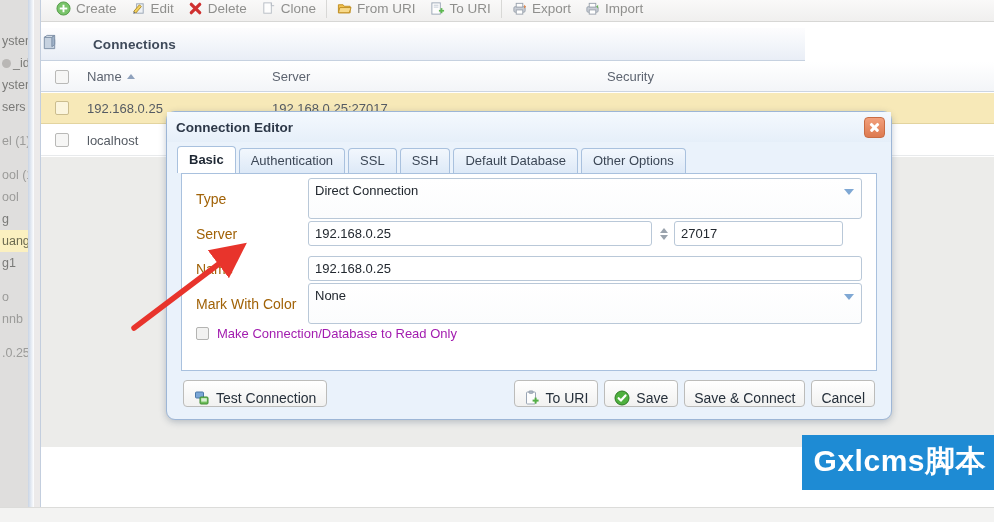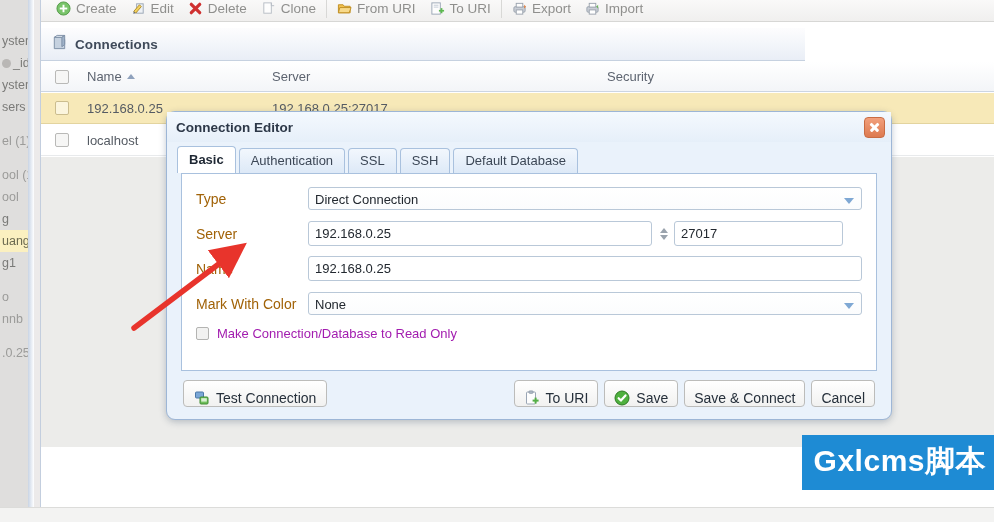--- a/index.html
+++ b/index.html
@@ -102,22 +102,22 @@
 
   
   .conn-header {
     position: absolute;
     left: 0; top: 28px;
     width: 764px; height: 33px;
     background: linear-gradient(to bottom, #fdfdfe, #e9eef6);
     border-bottom: 1px solid #c6d1e0;
     display: flex;
     align-items: center;
-    padding-left: 10px;
-    box-sizing: border-box;
+    box-sizing: border-box;
+    gap: 28px;
   }
   .conn-header .title {
     font-weight: bold;
     font-size: 13.5px;
     color: #3f4a5a;
     margin-left: 7px;
     letter-spacing: .1px;
   }
 
   
@@ -295,21 +295,21 @@
     color: #22282f;
     font-family: "Liberation Sans", sans-serif;
     padding: 0 6px;
     box-sizing: border-box;
     outline: none;
   }
   .inp.wide  { width: 100%; }
   .sel {
     position: relative;
     width: 100%;
-    height: 23px;
+    height: 41px;
     border: 1px solid #b9c8d8;
     border-radius: 3px;
     background: linear-gradient(to bottom, #ffffff, #fbfcfd);
     font-size: 13px;
     color: #22282f;
     line-height: 24px;
     padding: 0 24px 0 6px;
     box-sizing: border-box;
     cursor: pointer;
   }
@@ -597,20 +597,21 @@
       <span class="t">Connection Editor</span>
       <div class="close-btn"></div>
     </div>
 
     <div class="tabs">
       <div class="tab active">Basic</div>
       <div class="tab">Authentication</div>
       <div class="tab">SSL</div>
       <div class="tab">SSH</div>
       <div class="tab">Default Database</div>
+      <div class="tab">Other Options</div>
     </div>
 
     <div class="tab-panel">
 
       <div class="frow">
         <div class="flabel">Type</div>
         <div class="fctrl">
           <div class="sel">
             <span>Direct Connection</span>
             <span class="caret"></span>

